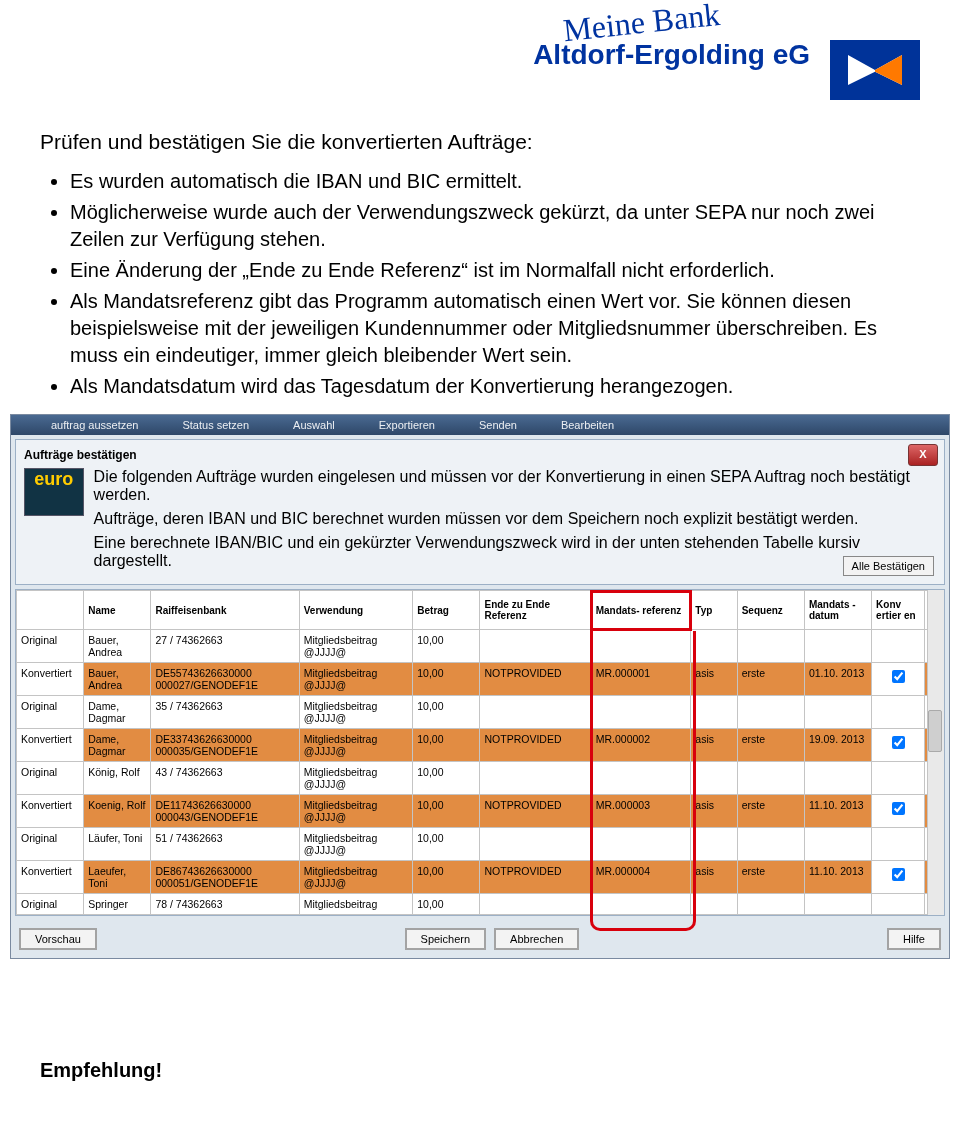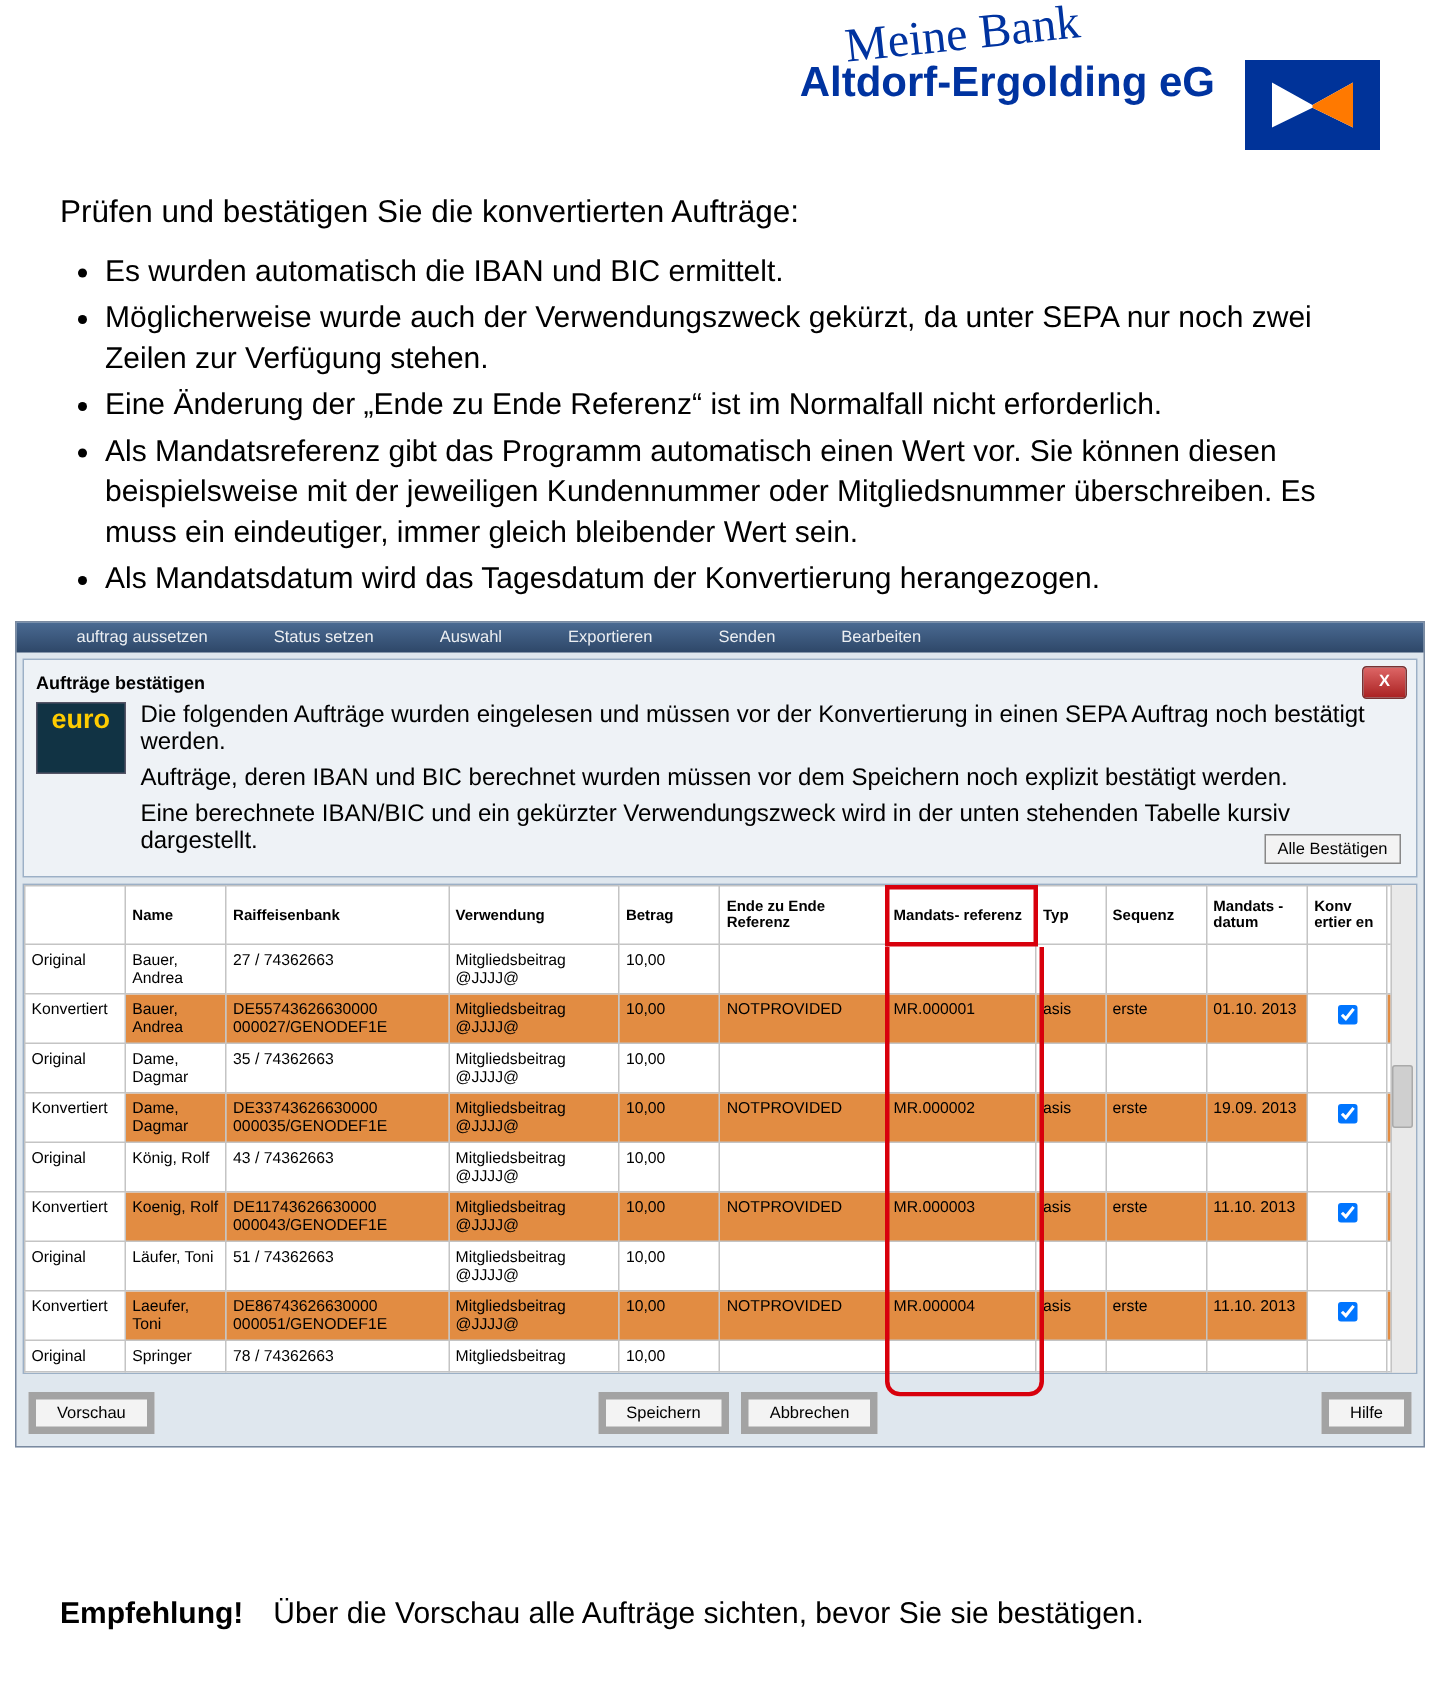--- a/index.html
+++ b/index.html
@@ -30,21 +30,21 @@
   tr.konv td{background:#e28c42}
   tr.konv td:first-child{background:#fff}
   tr.konv td.nc{background:#fff}
   tr.orig td{background:#fff}
   tr.partial td{background:#fff}
   td.cb{text-align:center;background:#fff!important}
   th.hl{outline:3px solid #d8000c;outline-offset:-2px}
   
   .redcol{position:absolute;pointer-events:none;border:3px solid #d8000c;border-top:none;border-bottom-left-radius:10px;border-bottom-right-radius:10px}
   .btnbar{padding:8px;display:flex}
-  .btn{background:#f3f3f3;border:5px solid #a3a3a3;padding:3px 14px;font-size:11px}
+  .btn{background:#f3f3f3;border:2px solid #a3a3a3;padding:3px 14px;font-size:11px}
   .sp{flex:1}
   .scrollhint{position:absolute;right:0;top:0;width:16px;height:100%;background:#e9e9e9;border-left:1px solid #c4c4c4}
   .scrollthumb{position:absolute;right:2px;top:120px;width:12px;height:40px;background:#cfcfcf;border:1px solid #aaa;border-radius:2px}
   .foot{margin-top:100px;font-size:20px;display:flex;gap:20px}
   .foot .rec{font-weight:700}
   input[type=checkbox]{transform:scale(1.0)}
 </style>
 </head>
 <body>
 
@@ -268,15 +268,14 @@
       <div class="btn">Speichern</div>
       <div style="width:8px"></div>
       <div class="btn">Abbrechen</div>
       <div class="sp"></div>
       <div class="btn">Hilfe</div>
     </div>
   </div>
 
   <div class="foot">
     <span class="rec">Empfehlung!</span>
-    <span>Über die Vorschau alle Aufträge sichten, bevor Sie sie bestätigen.</span>
   </div>
 </div>
 
 </body></html>

